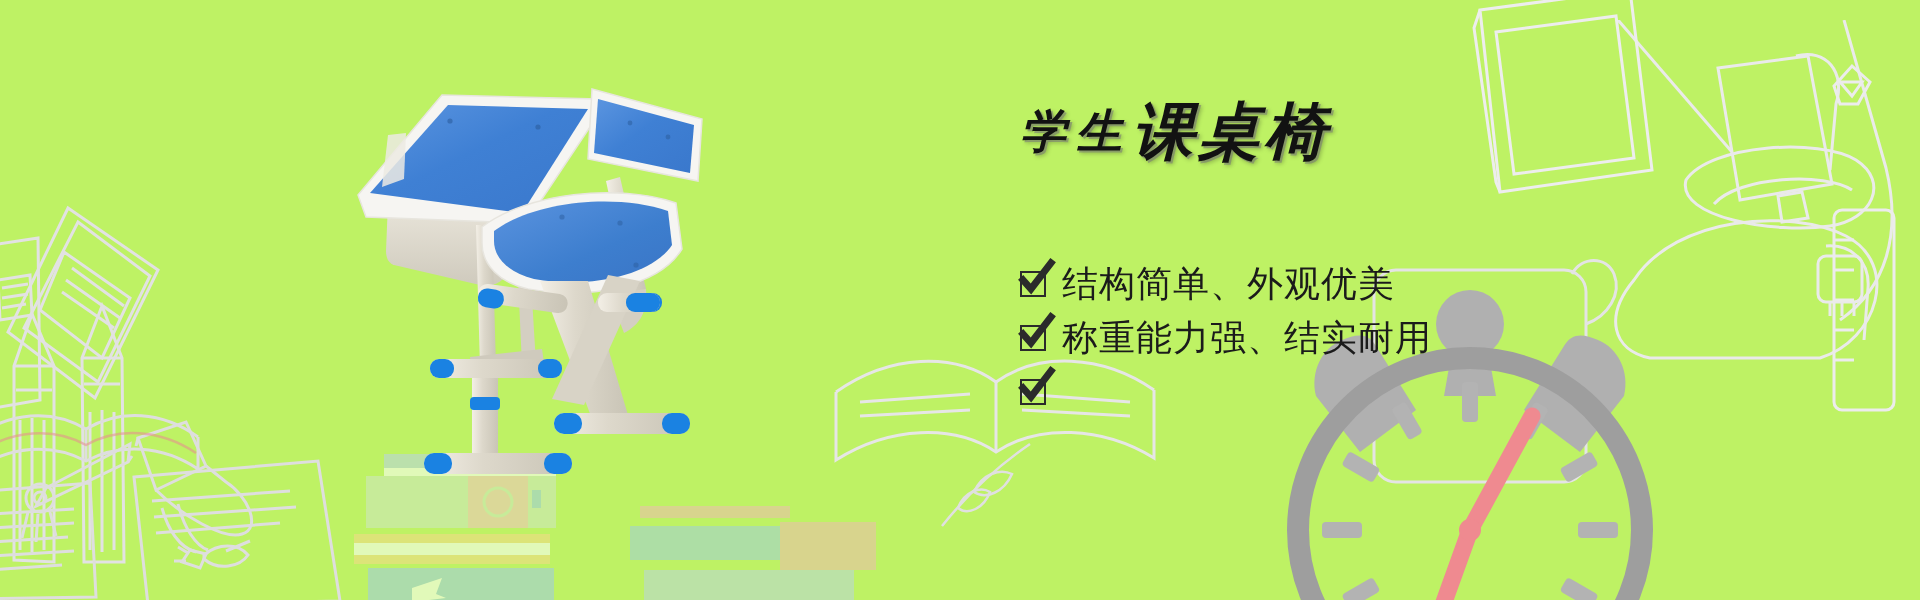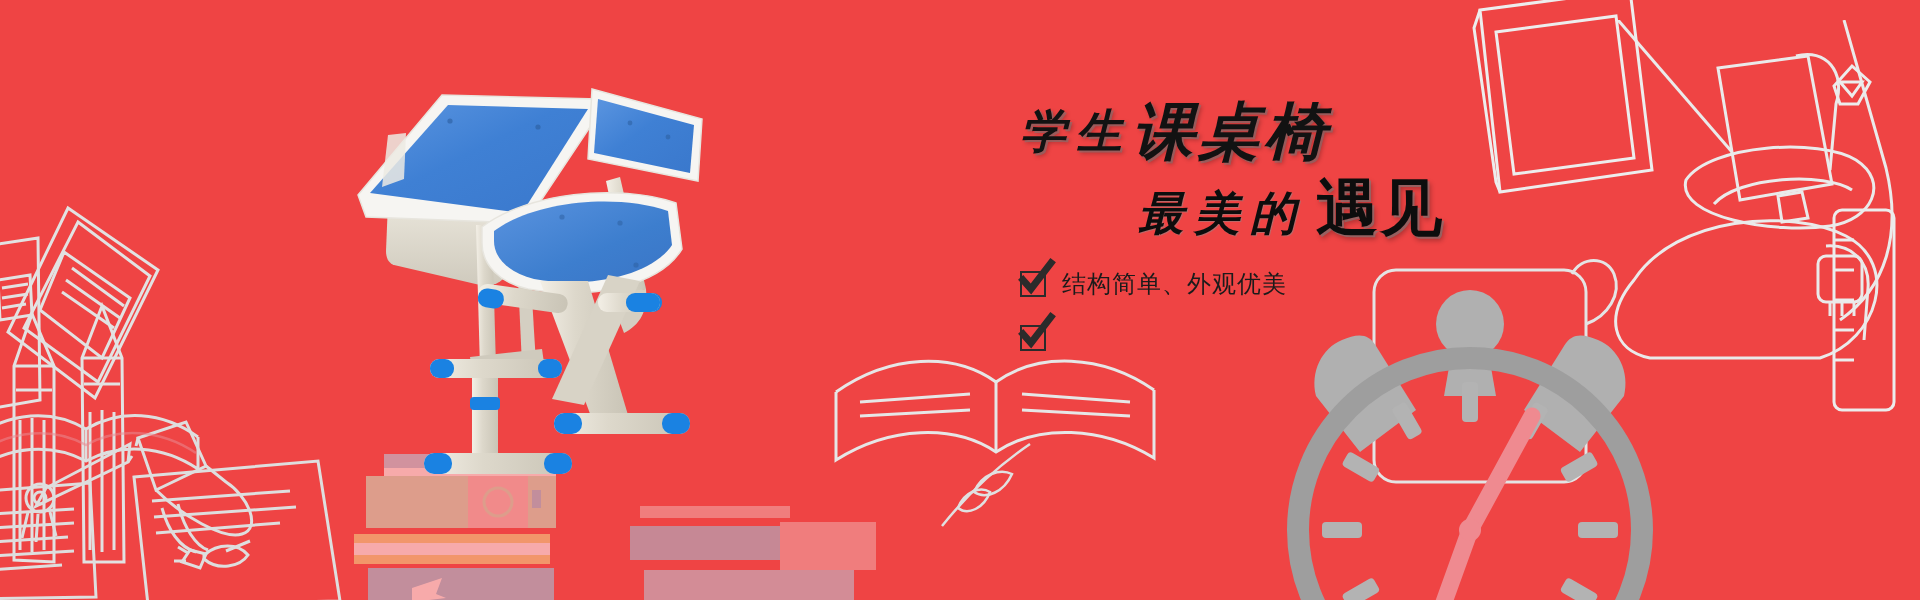--- a/index.html
+++ b/index.html
@@ -6,21 +6,21 @@
   * { margin:0; padding:0; box-sizing:border-box; }
   html,body{ background:#fff; }
   body{
     font-family:"DejaVu Sans","Liberation Sans",sans-serif;
     width:1920px; height:600px; overflow:hidden;
   }
 
   .banner{
     position:relative;
     width:1920px; height:600px;
-    background:#ef4444;
+    background:#bef264;
     overflow:hidden;
   }
 
   
   .bg-art{
     position:absolute; inset:0;
     pointer-events:none;
   }
   .bg-art svg{ position:absolute; }
 
@@ -109,21 +109,21 @@
     border:2px solid #2b2b2b;
   }
   .checkbox svg{
     position:absolute;
     left:-4px; top:-12px;
     width:36px; height:36px;
     overflow:visible;
   }
   .feature-text{
     font-family:"DejaVu Sans","Liberation Sans",sans-serif;
-    font-size:24px;
+    font-size:36px;
     color:#1b1b1b;
     letter-spacing:1px;
     white-space:nowrap;
   }
 </style>
 </head>
 <body>
 
 <div class="banner">
 
@@ -393,37 +393,42 @@
       <rect x="332" y="338" width="28" height="21" rx="10" fill="#1a82e2"></rect>
     </svg>
   </div>
 
   <div class="copy">
 
     <div class="headline">
       <div class="line1">
         <span class="small">学生</span><span class="big">课桌椅</span>
       </div>
-      <div class="line2">
-        <span class="pre">最美的</span><span class="emph">遇见</span>
-      </div>
     </div>
 
     <ul class="features">
       <li class="feature">
         <span class="checkbox">
           <svg viewBox="0 0 36 36" aria-hidden="true">
             <path d="M5 19 L13 28 L33 2" fill="none" stroke="#2b2b2b" stroke-width="7" stroke-linecap="square" stroke-linejoin="miter"></path>
           </svg>
         </span>
         <span class="feature-text">结构简单、外观优美</span>
       </li>
       <li class="feature">
         <span class="checkbox">
           <svg viewBox="0 0 36 36" aria-hidden="true">
             <path d="M5 19 L13 28 L33 2" fill="none" stroke="#2b2b2b" stroke-width="7" stroke-linecap="square" stroke-linejoin="miter"></path>
           </svg>
         </span>
+        <span class="feature-text">称重能力强、结实耐用</span>
+      </li>
+      <li class="feature">
+        <span class="checkbox">
+          <svg viewBox="0 0 36 36" aria-hidden="true">
+            <path d="M5 19 L13 28 L33 2" fill="none" stroke="#2b2b2b" stroke-width="7" stroke-linecap="square" stroke-linejoin="miter"></path>
+          </svg>
+        </span>
       </li>
     </ul>
   </div>
 
 </div>
 
 </body></html>

